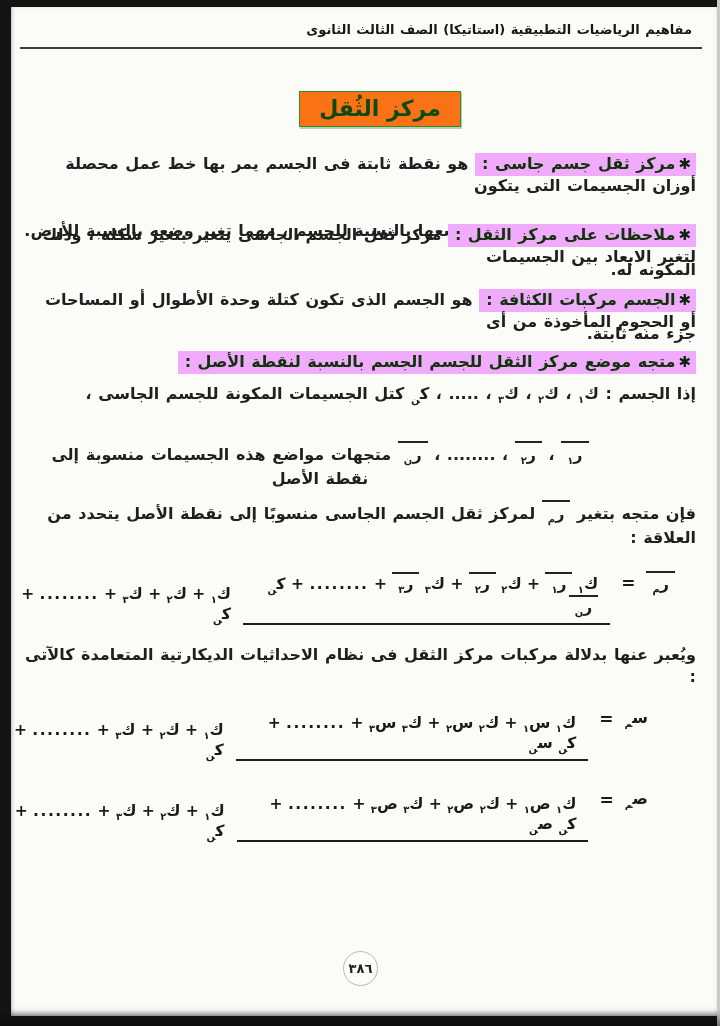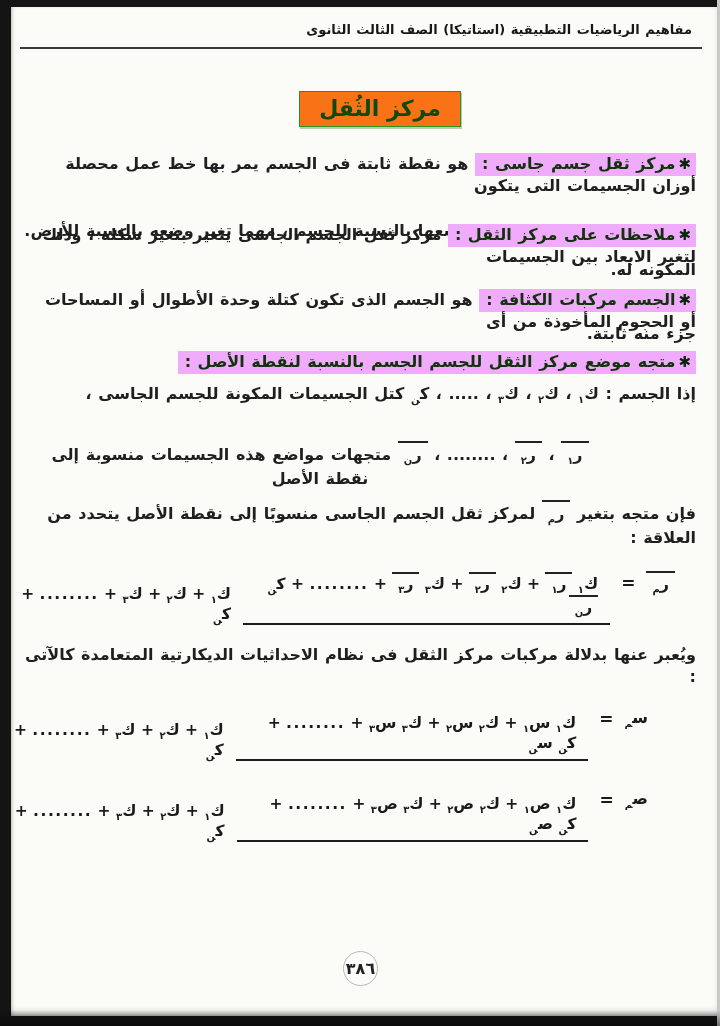--- a/index.html
+++ b/index.html
@@ -61,21 +61,21 @@
   .eq-sign { font-size:17px; padding:0 2px; }
   .frac { display:inline-flex; align-items:flex-end; direction:rtl; }
   .frac .num { padding:0 12px 5px 12px; border-bottom:2.2px solid #1d1d1d; }
   .frac .den { padding:5px 12px 0 12px;margin-top:40px; }
   .lhs { font-size:16px;text-decoration:underline; }
 
   .page-num {
     position:absolute; top:951px; left:343px; width:35px; height:35px;
     border:1.3px solid #b9b9b4; border-radius:50%;
     text-align:center; line-height:33px;
-    font-size:16px; font-weight:700; color:#222; direction:rtl;
+    font-size:13px; font-weight:700; color:#222; direction:rtl;
     background:#fcfcfa;
   }
 </style>
 </head>
 <body>
 
 <div class="page"></div>
 <div class="right-edge"></div>
 <div class="bottom-shade"></div>
 

